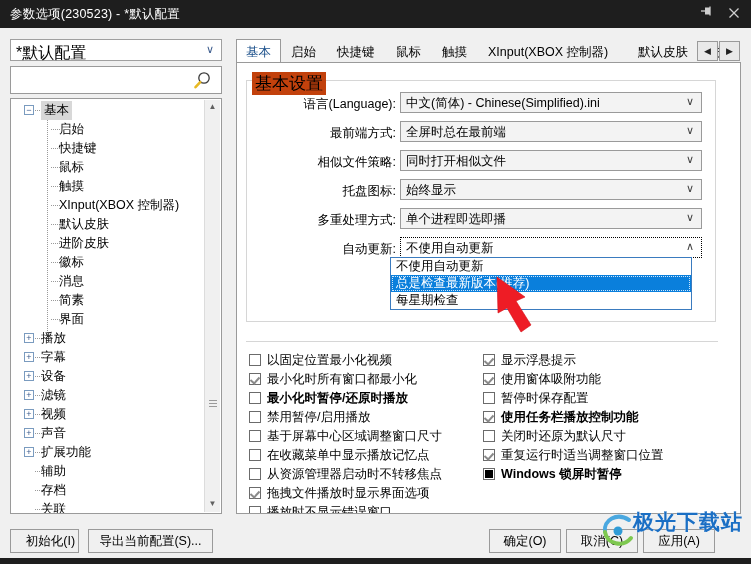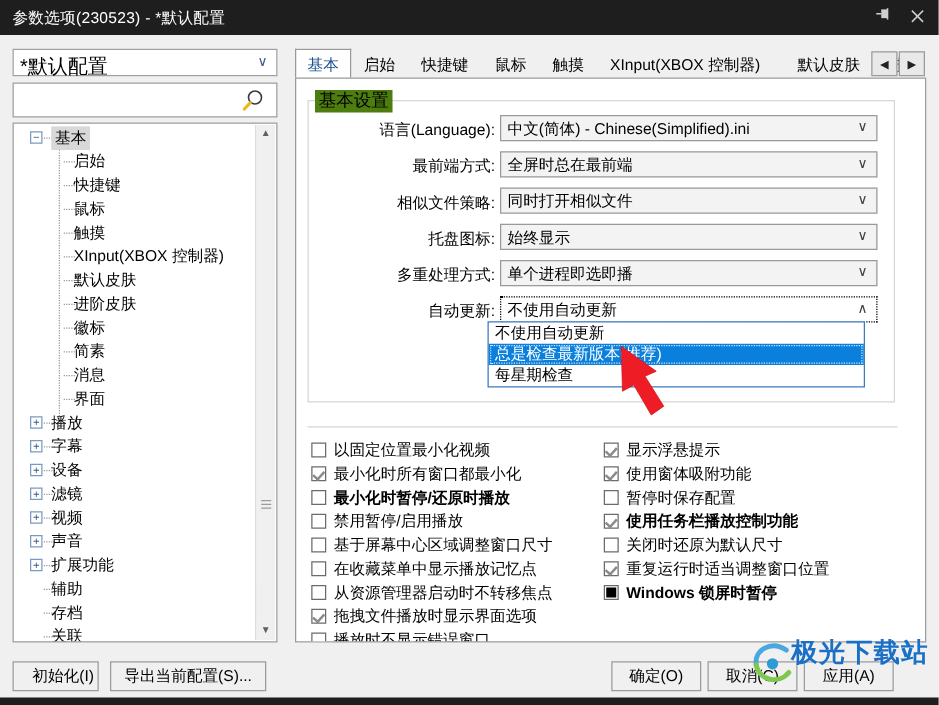--- a/index.html
+++ b/index.html
@@ -87,21 +87,21 @@
   .tabnav.r{right:1px;}
 
   
   .panel{
     position:absolute;left:236px;top:62px;width:505px;height:452px;
     background:#fff;border:1px solid #9a9a9a;box-sizing:border-box;overflow:hidden;
   }
 
   .group{position:absolute;left:9px;top:9px;width:470px;height:250px;}
   .group .gborder{position:absolute;left:0;top:8px;right:0;bottom:0;border:1px solid #d6d6d6;}
-  .group .gtitle{position:absolute;left:6px;top:0;background:#4d7c0f;padding:0 3px;font-size:14px;}
+  .group .gtitle{position:absolute;left:6px;top:0;background:#c2410c;padding:0 3px;font-size:17px;}
 
   .frow{position:absolute;left:0;width:470px;height:24px;}
   .frow .flabel{position:absolute;right:320px;top:4px;white-space:nowrap;font-size:12.5px;text-align:right;}
   .combo{
     position:absolute;left:154px;top:0;width:302px;height:21px;
     background:#f3f3f3;border:1px solid #9a9a9a;box-sizing:border-box;
   }
   .combo.white{background:#fff;}
   .combo .cval{position:absolute;left:5px;top:2px;font-size:12.5px;white-space:nowrap;}
   .combo .carw{position:absolute;right:7px;top:2px;font-size:11px;color:#404040;}
@@ -236,25 +236,25 @@
         <div class="tnode lvl1">
           <span class="tick1"></span>
           <span class="lbl">进阶皮肤</span>
         </div>
         <div class="tnode lvl1">
           <span class="tick1"></span>
           <span class="lbl">徽标</span>
         </div>
         <div class="tnode lvl1">
           <span class="tick1"></span>
+          <span class="lbl">消息</span>
+        </div>
+        <div class="tnode lvl1">
+          <span class="tick1"></span>
           <span class="lbl">简素</span>
-        </div>
-        <div class="tnode lvl1">
-          <span class="tick1"></span>
-          <span class="lbl">消息</span>
         </div>
         <div class="tnode lvl1">
           <span class="tick1"></span>
           <span class="lbl">界面</span>
         </div>
         <div class="tnode lvl0">
           <span class="exp">+</span>
           <span class="tick"></span>
           <span class="lbl">播放</span>
         </div>

